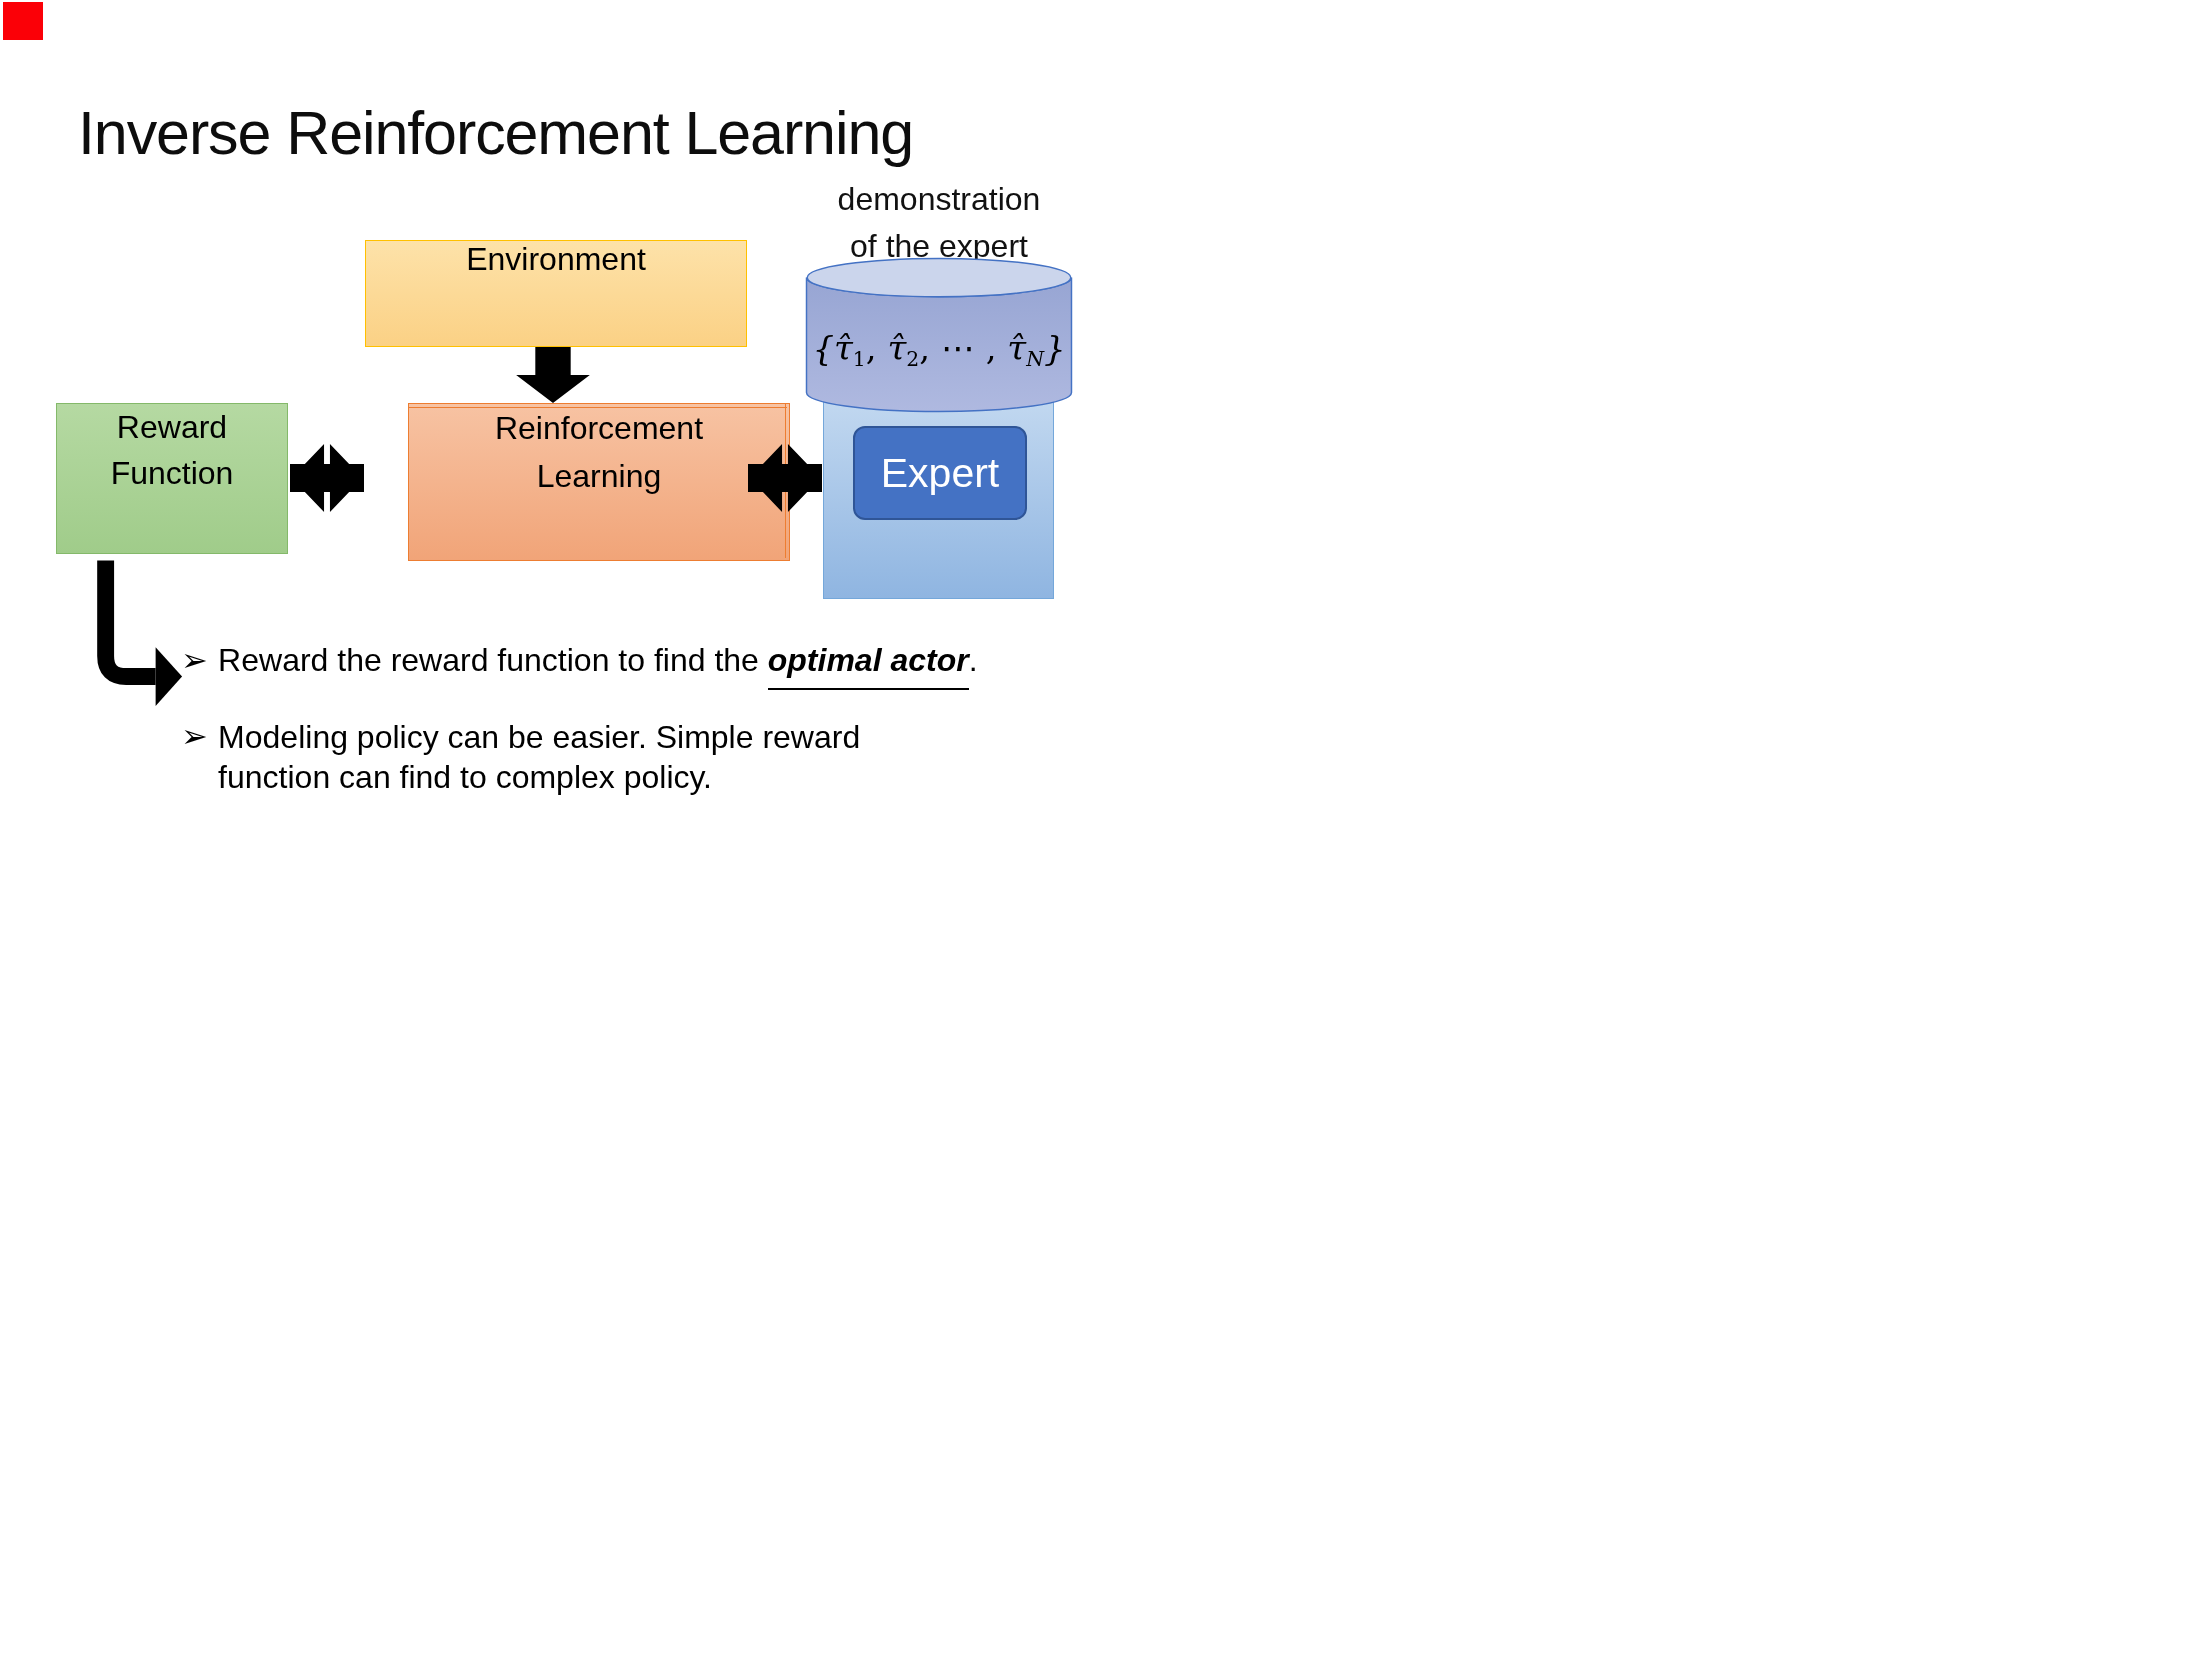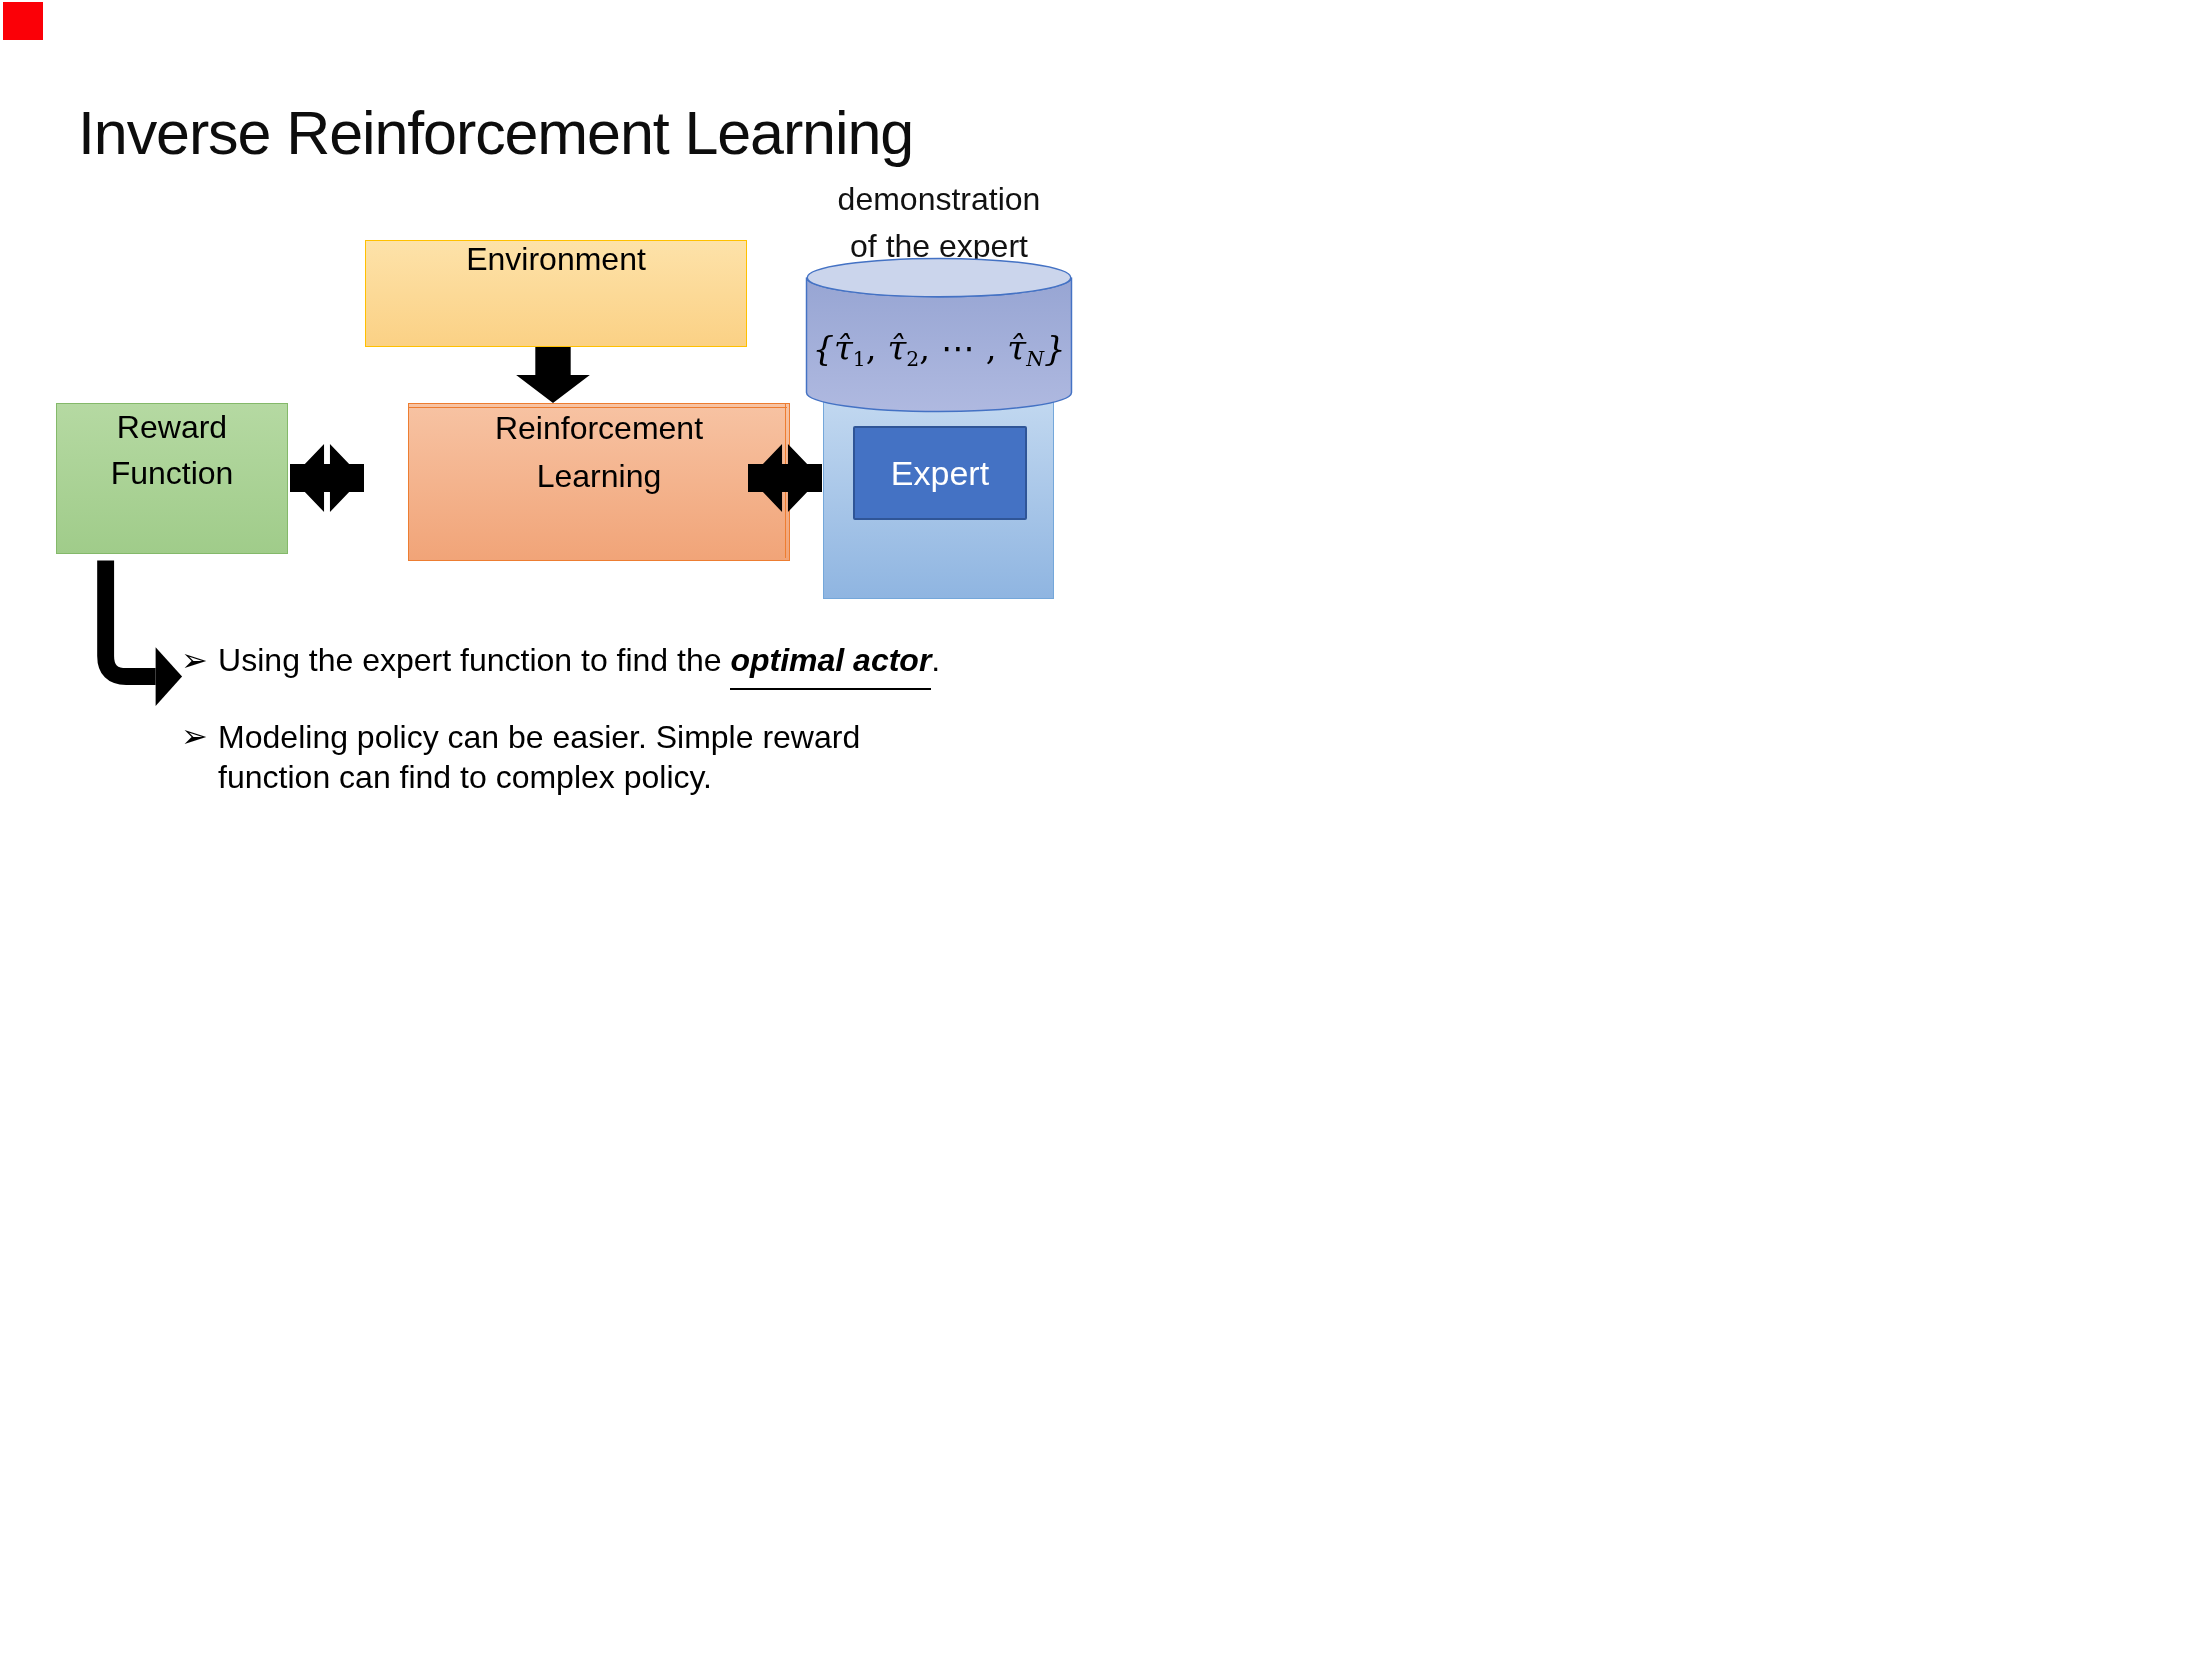--- a/index.html
+++ b/index.html
@@ -27,22 +27,22 @@
 
   .expert-container{position:absolute;left:823px;top:370px;width:231px;height:229px;box-sizing:border-box;
        background:linear-gradient(180deg,#c9ddf2 0%,#8fb5e1 100%);border:1.5px solid #74a7da;z-index:1;}
   .cylinder{position:absolute;left:805px;top:257px;z-index:2;}
   .formula{position:absolute;left:805px;top:328px;width:268px;z-index:3;text-align:center;
        font-family:"DejaVu Serif","DejaVu Sans",serif;font-style:italic;font-size:34px;color:#000;
        white-space:nowrap;}
   .formula .sub{font-size:0.6em;vertical-align:-0.30em;}
   .formula .up{font-style:normal;}
   .expert-btn{position:absolute;left:853px;top:426px;width:174px;height:94px;z-index:3;
-       background:#4472c4;border:2.2px solid #2f5597;border-radius:2px;box-sizing:border-box;
-       display:flex;align-items:center;justify-content:center;color:#ffffff;font-size:34px;}
+       background:#4472c4;border:2.2px solid #2f5597;border-radius:12px;box-sizing:border-box;
+       display:flex;align-items:center;justify-content:center;color:#ffffff;font-size:41px;}
 
   .arrow-down{position:absolute;left:516px;top:347px;}
   .dbl-left{position:absolute;left:290px;top:441px;}
   .dbl-right{position:absolute;left:748px;top:441px;}
   .bent-arrow{position:absolute;left:85px;top:556px;}
 
   .bullet{position:absolute;display:flex;gap:10.3px;font-size:32px;color:#000;}
   .bullet .marker{flex:0 0 auto;line-height:1.2;}
   .bullet .btext{white-space:nowrap;line-height:1.2;}
   .bullet1{left:181px;top:641px;}
@@ -111,21 +111,21 @@
     <span>Expert</span>
   </div>
 
   <svg class="bent-arrow" width="103" height="158" viewBox="0 0 140 215">
     <path d="M28,6 V136 Q28,164 56,164 H96" fill="none" stroke="#000" stroke-width="23"></path>
     <polygon points="96,124 132,164 96,204" fill="#000"></polygon>
   </svg>
 
   <div class="bullet bullet1">
     <span class="marker">➢</span>
-    <div class="btext"><span>Using the expert function to find the </span><span class="emph">optimal actor</span><span>.</span></div>
+    <div class="btext"><span>Reward the reward function to find the </span><span class="emph">optimal actor</span><span>.</span></div>
   </div>
 
   <div class="bullet bullet2">
     <span class="marker">➢</span>
     <div class="btext">
       <div>Modeling policy can be easier. Simple reward</div>
       <div>function can find to complex policy.</div>
     </div>
   </div>
 

